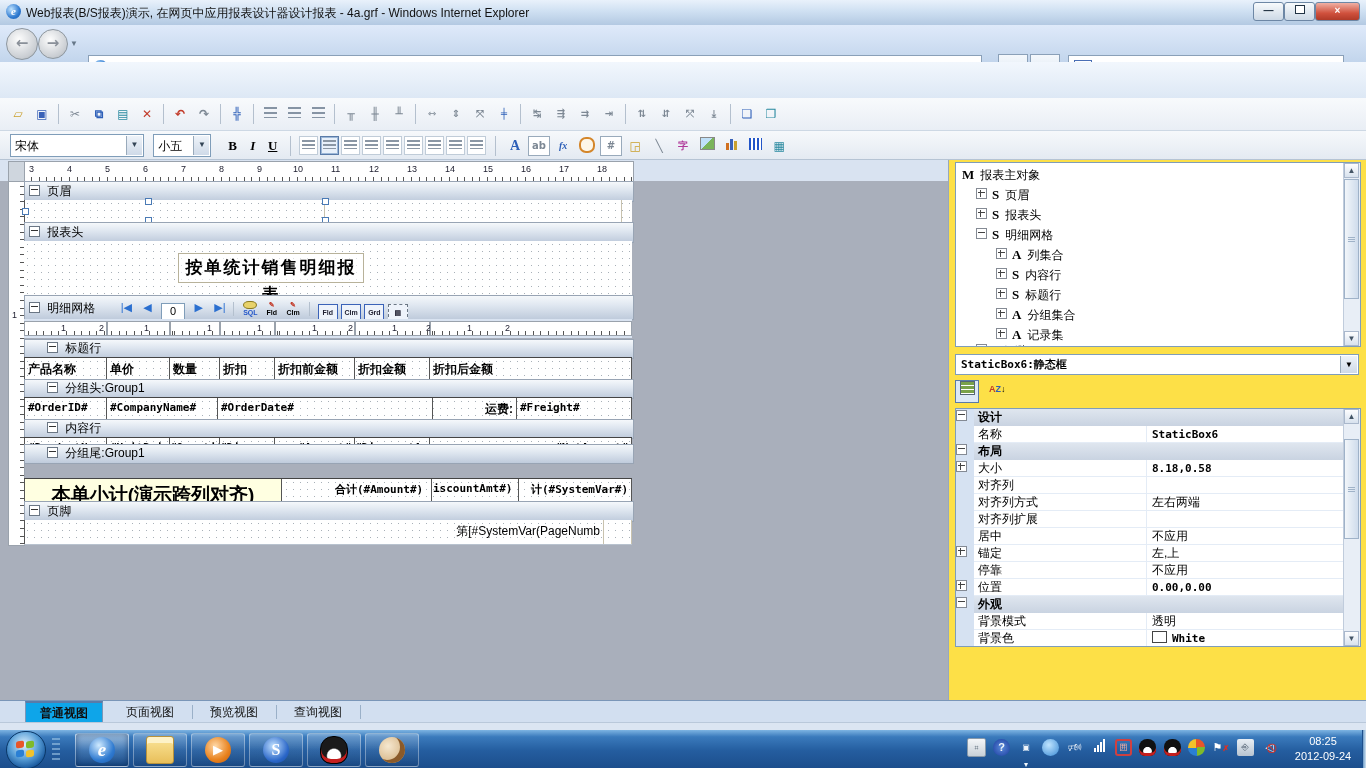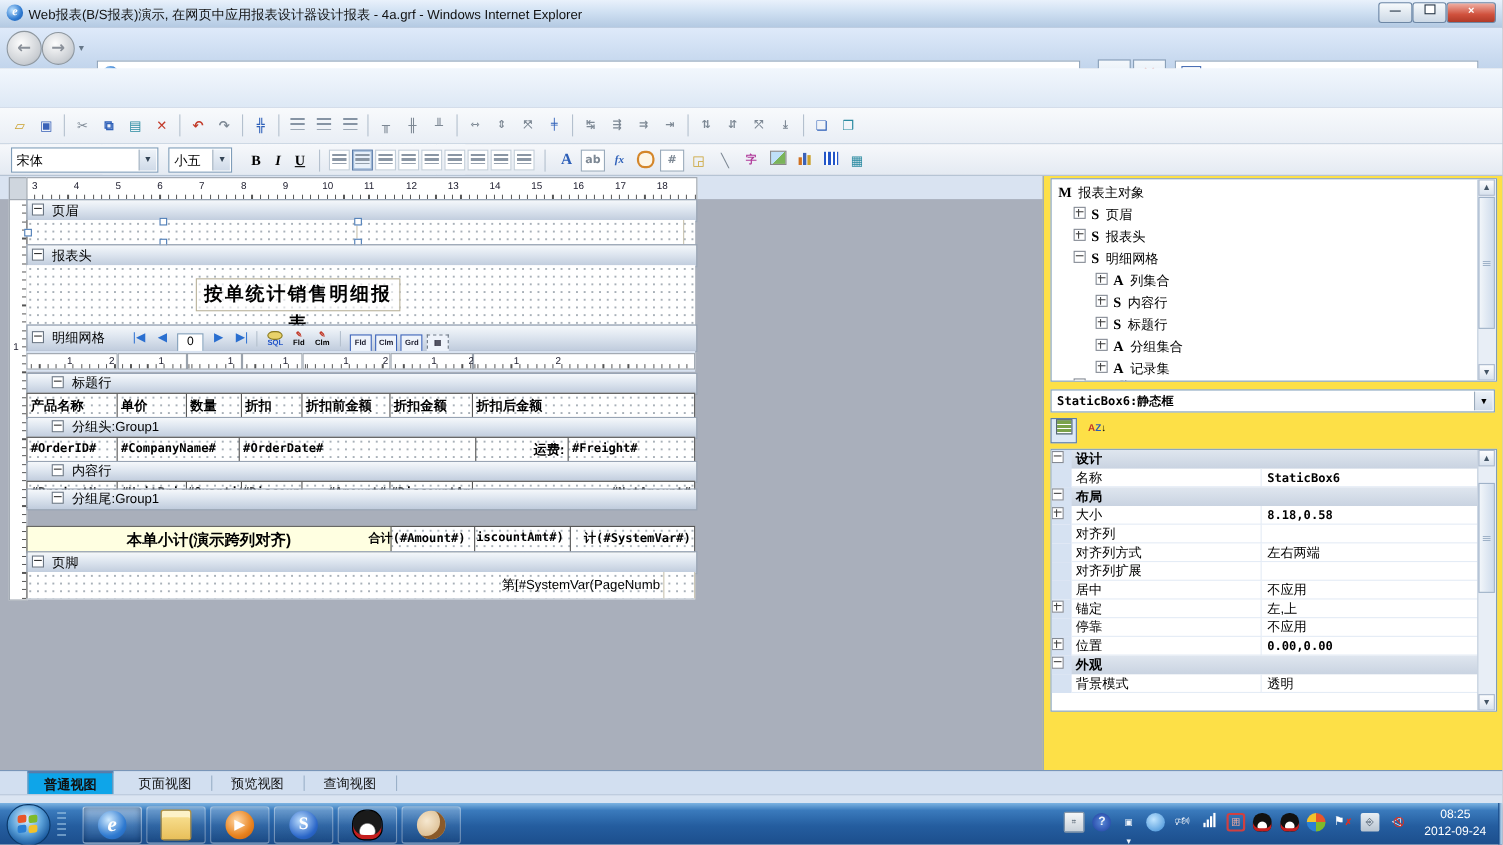--- a/index.html
+++ b/index.html
@@ -318,21 +318,21 @@
       <span class="cell fld r" style="left:251px;width:80px;">#Amount#</span>
       <span class="cell fld r" style="left:331px;width:75px;padding-left:0;">#DiscountAmt#</span>
       <span class="cell fld r" style="left:406px;width:202px;">#NetAmount#</span>
     </div>
 
     <div class="abs bandbar" style="top:284px;height:18px;line-height:17px;">
       <span class="colbox" style="margin-left:22px;"></span>
       <span class="lbl">分组尾:Group1</span>
     </div>
     <div class="abs cellrow" style="top:318px;height:23px;">
-      <span class="cell first hcell c" style="left:0;width:332px;background:#ffffe1;font-size:14px;">本单小计(演示跨列对齐)</span>
+      <span class="cell first hcell c" style="left:0;width:258px;background:#ffffe1;font-size:19px;">本单小计(演示跨列对齐)</span>
       <span class="cell fld" style="left:310px;width:98px;padding-left:1px;">合计(#Amount#)</span>
       <span class="cell fld" style="left:408px;width:87px;padding-left:1px;">iscountAmt#)</span>
       <span class="cell fld r" style="left:495px;width:113px;">计(#SystemVar#)</span>
     </div>
 
     <div class="abs bandbar" style="top:341px;">
       <span class="colbox"></span>
       <span class="lbl">页脚</span>
     </div>
     <div class="abs dotrow" style="top:360px;height:24px;">
@@ -428,20 +428,25 @@
         </div>
       <div class="prow cat" style="top:187px;">
           <span class="gut"><span class="texp"></span></span>
           <span class="nm">外观</span>
         </div>
       <div class="prow" style="top:204px;">
           <span class="gut"></span>
           <span class="nm">背景模式</span>
           <span class="vl">透明</span>
         </div>
+      <div class="prow" style="top:221px;">
+          <span class="gut"></span>
+          <span class="nm">背景色</span>
+          <span class="vl"><span class="swatch"></span><span class="pmono">White</span></span>
+        </div>
       <div class="vsb">
         <span class="ar" style="top:0;">▲</span>
         <span class="thumb" style="top:30px;height:100px;">
             <span class="grip" style="top:47px;"></span>
           </span>
         <span class="ar" style="bottom:0;">▼</span>
       </div>
     </div>
   </div>
 

